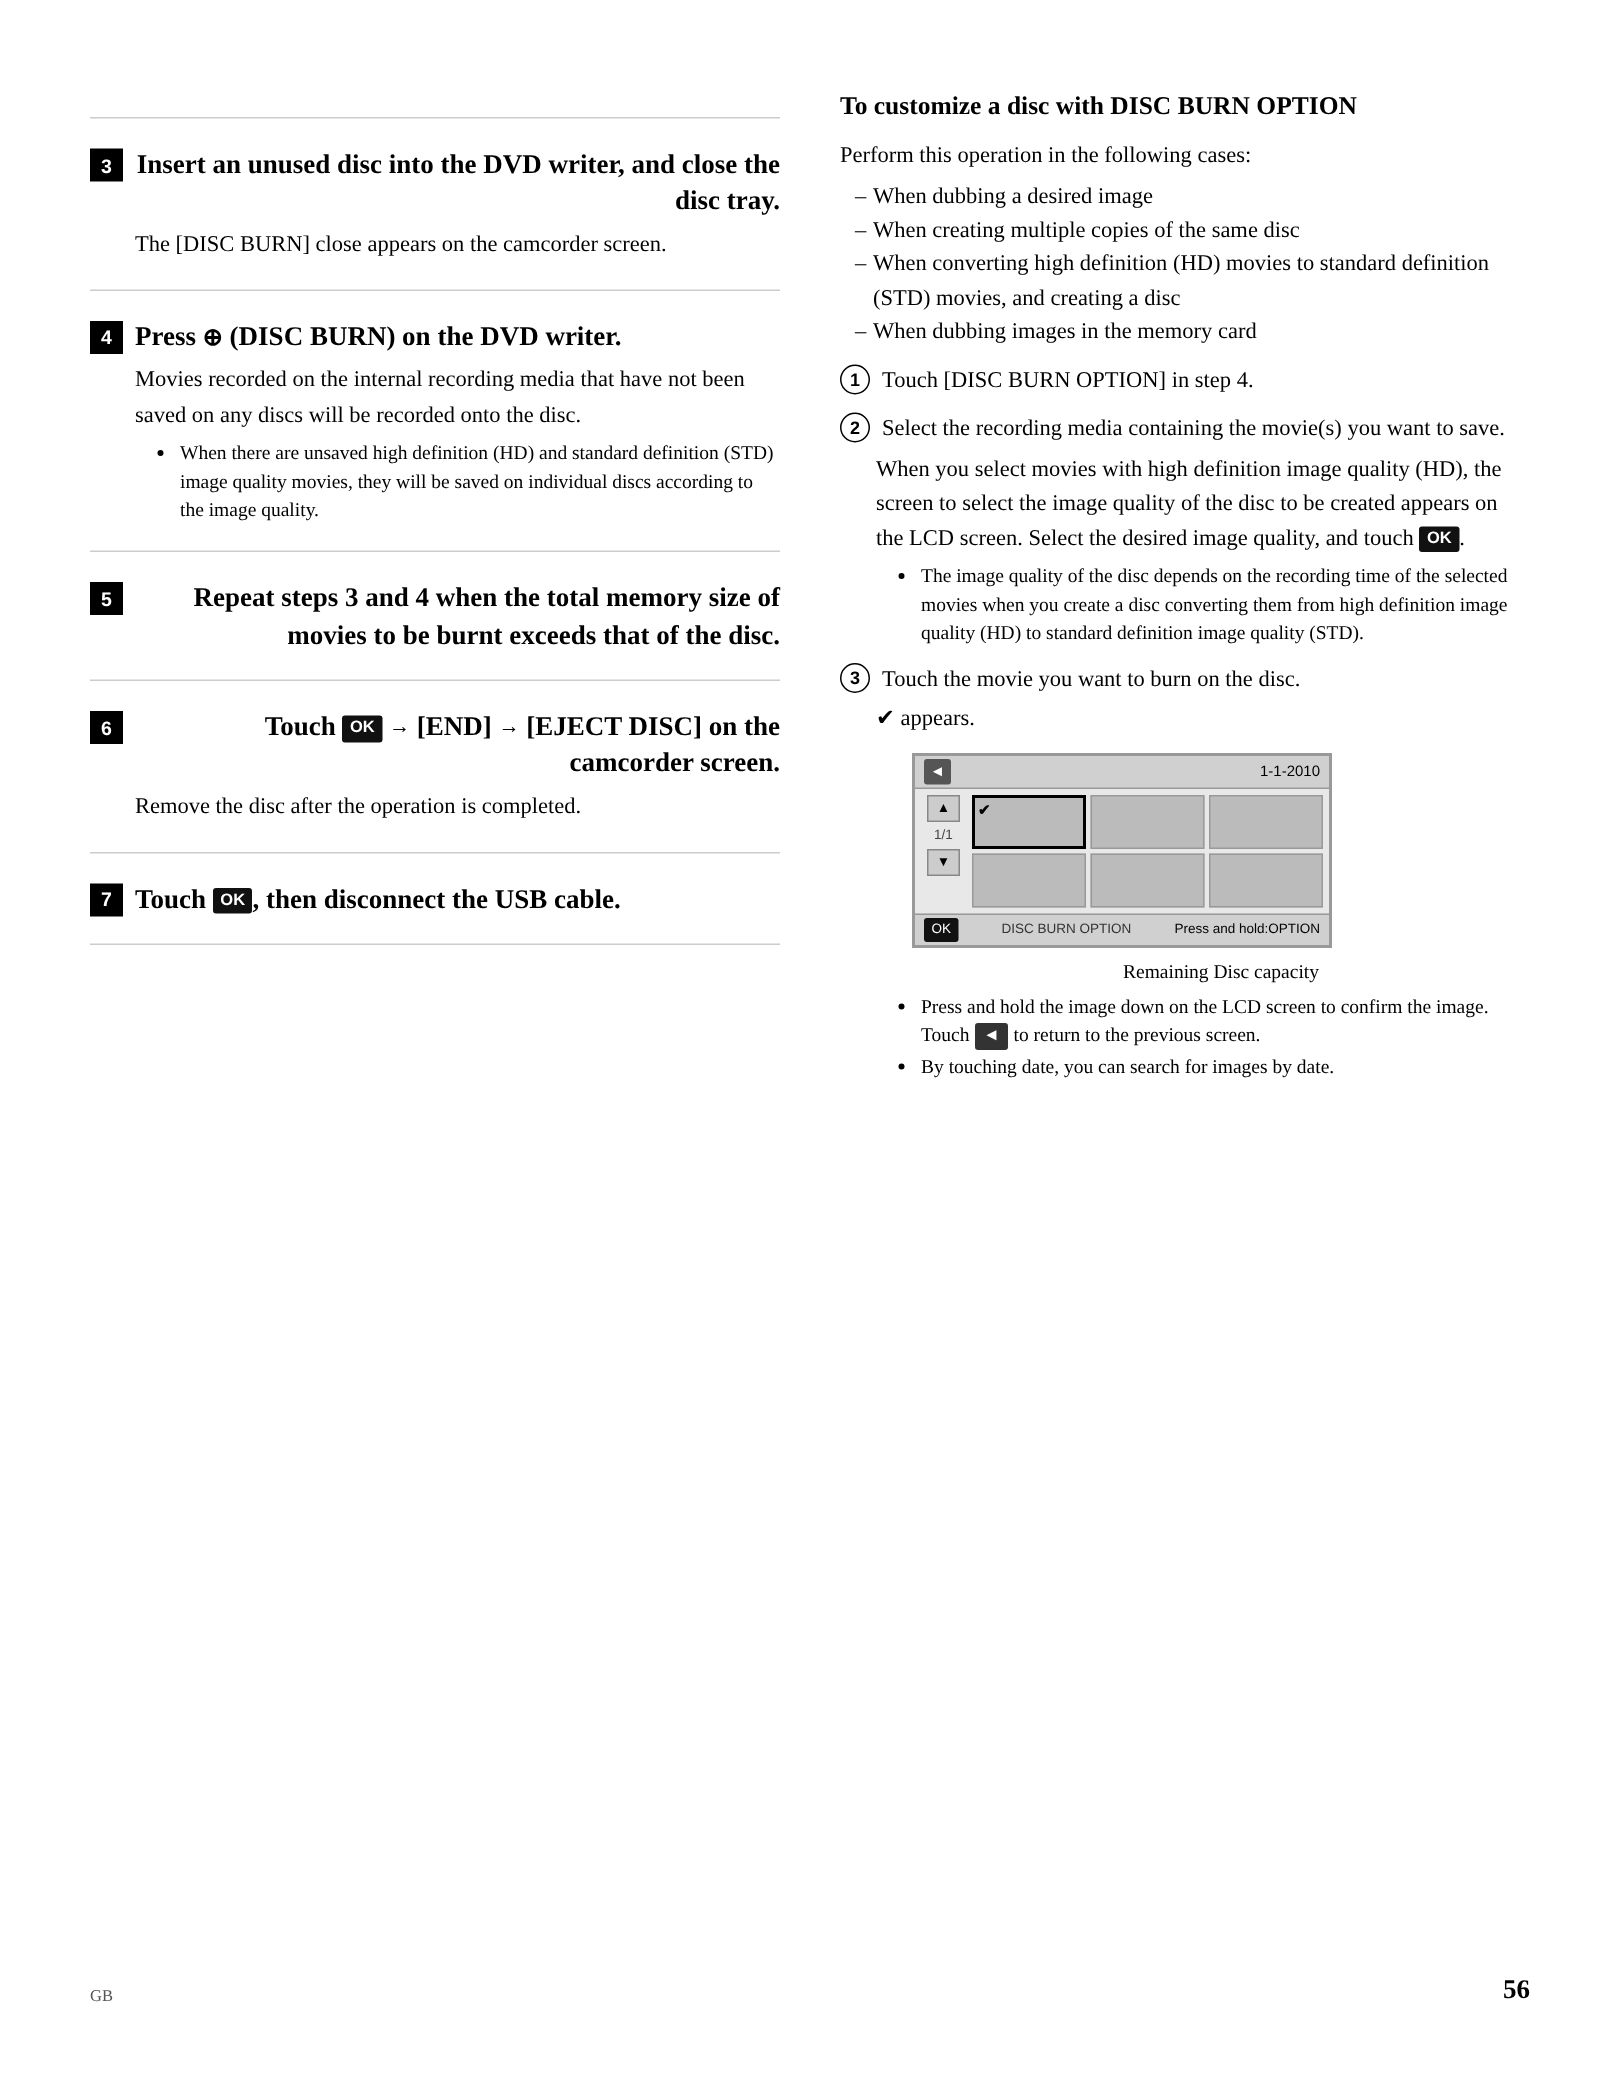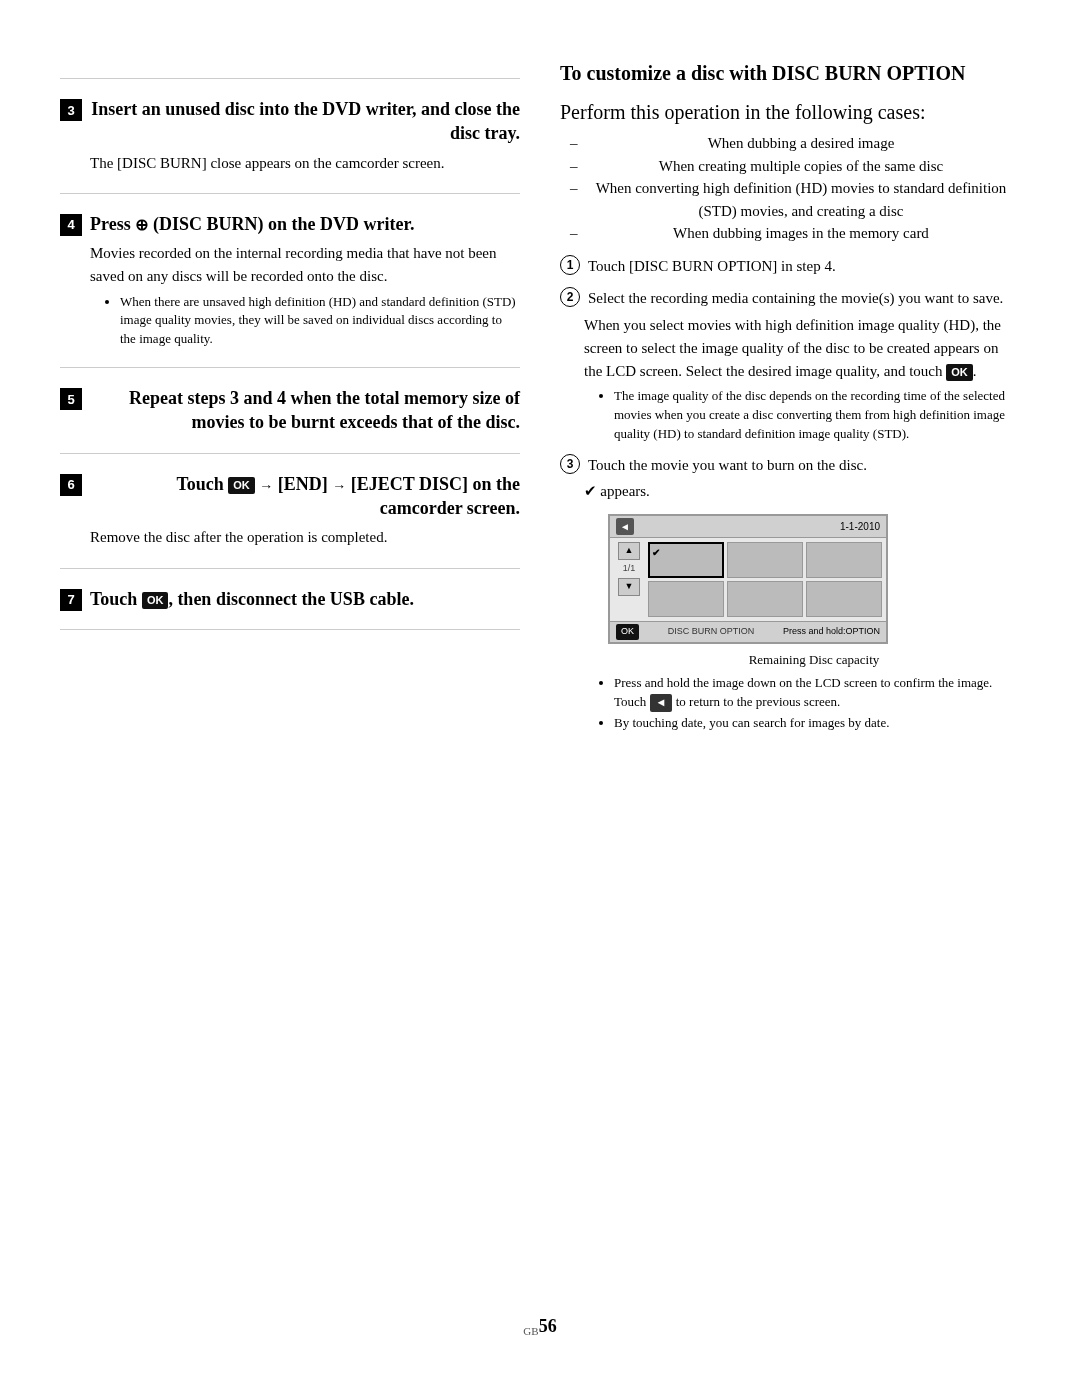--- a/index.html
+++ b/index.html
@@ -106,34 +106,33 @@
       border-radius: 2px;
       vertical-align: middle;
       line-height: 1.4;
     }
     .arrow {
       font-size: 14px;
       vertical-align: middle;
     }
     
     .section-title {
-      font-size: 20px;
+      font-size: 17px;
       font-weight: bold;
       line-height: 1.35;
       margin-bottom: 10px;
     }
     .section-intro {
-      font-size: 20px;
+      font-size: 15px;
       line-height: 1.55;
       margin-bottom: 4px;
     }
     .dash-list {
       margin-left: 10px;
       margin-bottom: 10px;
-      text-align: center;
     }
     .dash-list li {
       font-size: 15px;
       line-height: 1.5;
       list-style: none;
       padding-left: 12px;
       position: relative;
     }
     .dash-list li::before {
       content: '–';
@@ -276,21 +275,21 @@
     }
     .capacity-label {
       font-size: 13px;
       text-align: center;
       margin-left: 24px;
       margin-bottom: 4px;
     }
     
     .page-footer {
       display: flex;
-      justify-content: center;
+      justify-content: space-between;
       align-items: flex-end;
       margin-top: 20px;
     }
     .page-footer-gb {
       font-size: 11px;
       color: #555;
     }
     .page-footer-num {
       font-size: 18px;
       font-weight: bold;

